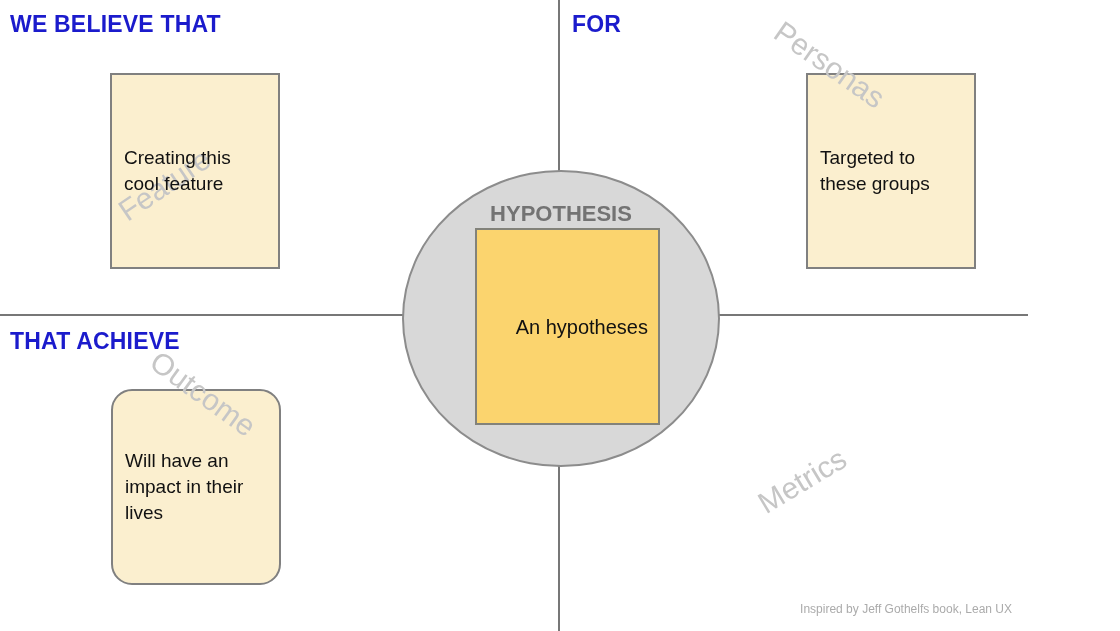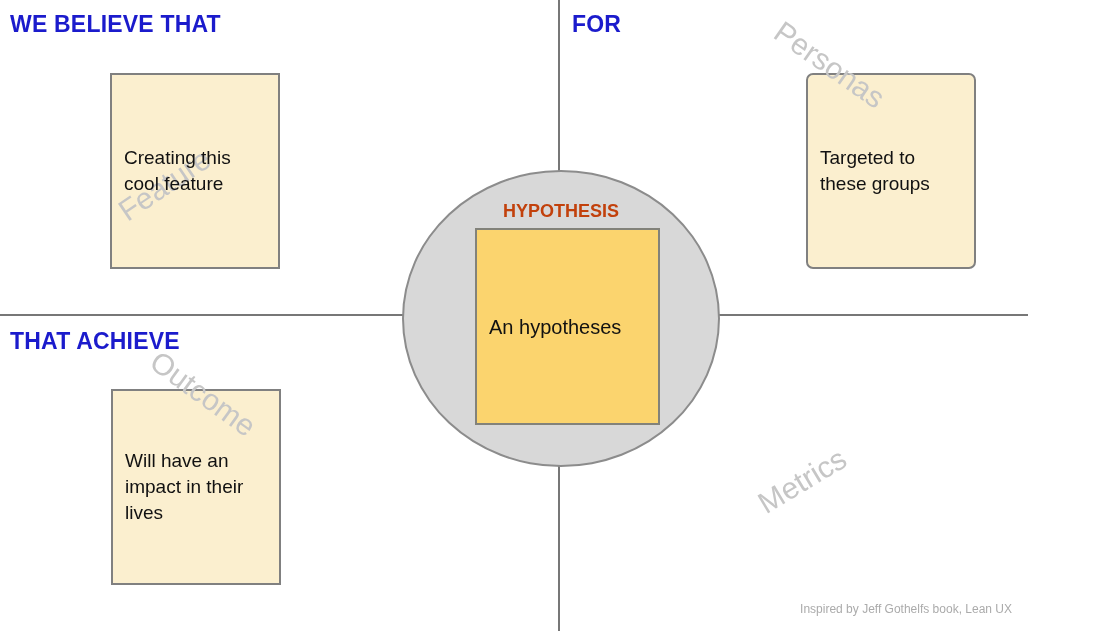--- a/index.html
+++ b/index.html
@@ -36,22 +36,22 @@
   .qh-bl{left:10px;top:328px;}
   .qh-br{left:729px;top:329px;}
   .note{
     position:absolute;
     width:166px;height:192px;
     background:var(--note-fill);
     border:2px solid var(--note-border);
     display:flex;align-items:center;margin-top:18px;
   }
   .note-tl{left:110px;top:55px;}
-  .note-tr{left:806px;top:55px;border-radius:7px;}
-  .note-bl{left:111px;top:371px;}
+  .note-tr{left:806px;top:55px;}
+  .note-bl{left:111px;top:371px;border-radius:21px;}
   .note-br{left:806px;top:372px;}
   .note-text{
     position:relative;z-index:5;
     padding:0 10px 0 12px;
     font-size:19px;line-height:26px;
     color:var(--note-text);
   }
   .watermark{
     position:absolute;
     font-size:30px;color:var(--watermark);
@@ -65,28 +65,28 @@
     position:absolute;
     left:402px;top:170px;width:314px;height:293px;
     background:var(--circle-fill);
     border:2px solid var(--circle-border);
     border-radius:50%;
   }
   .circle-title{
     position:absolute;
     left:402px;top:201px;width:318px;
     text-align:center;
-    font-size:18px;font-weight:bold;color:#c2410c;
+    font-size:22px;font-weight:bold;color:#737373;
   }
   .center-square{
     position:absolute;
     left:475px;top:228px;width:181px;height:193px;
     background:var(--square-fill);
     border:2px solid var(--square-border);
-    display:flex;align-items:center;
+    display:flex;align-items:center;justify-content:flex-end;
   }
   .center-square .note-text{font-size:20px;}
   .footer{
     position:absolute;
     right:16px;top:602px;
     font-size:12px;color:var(--footer-text);
     white-space:nowrap;
   }
 </style>
 </head>

